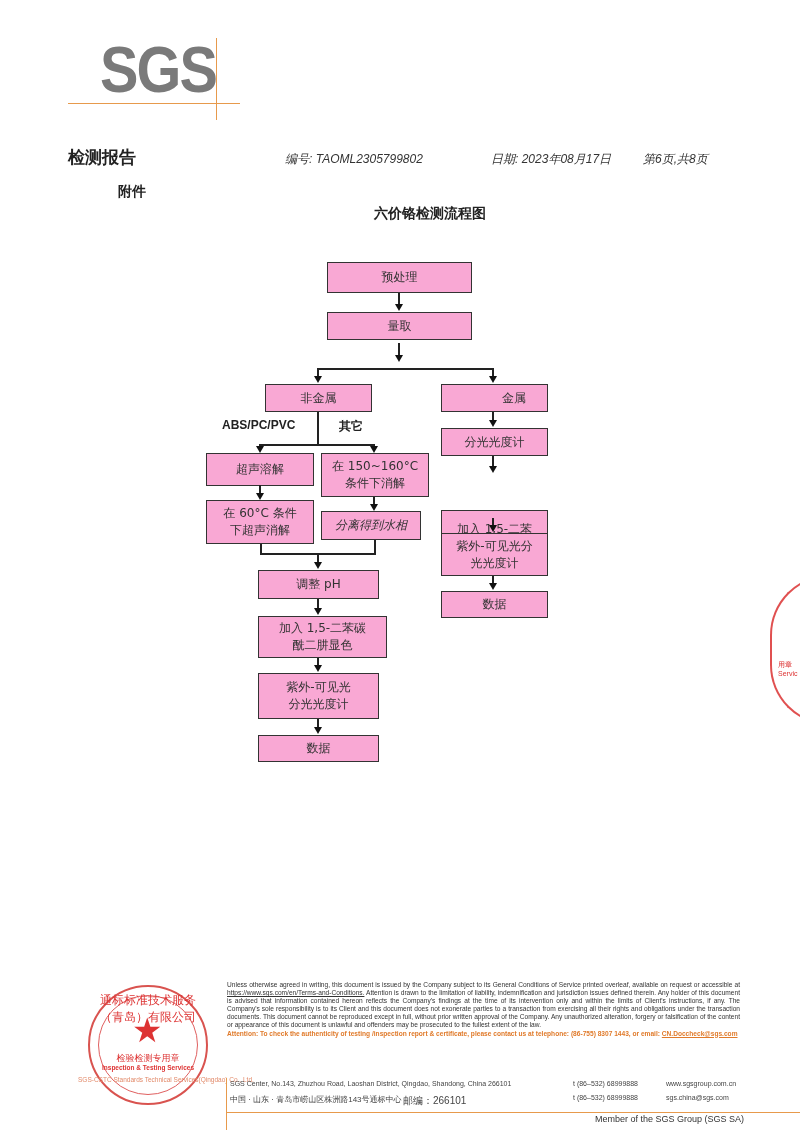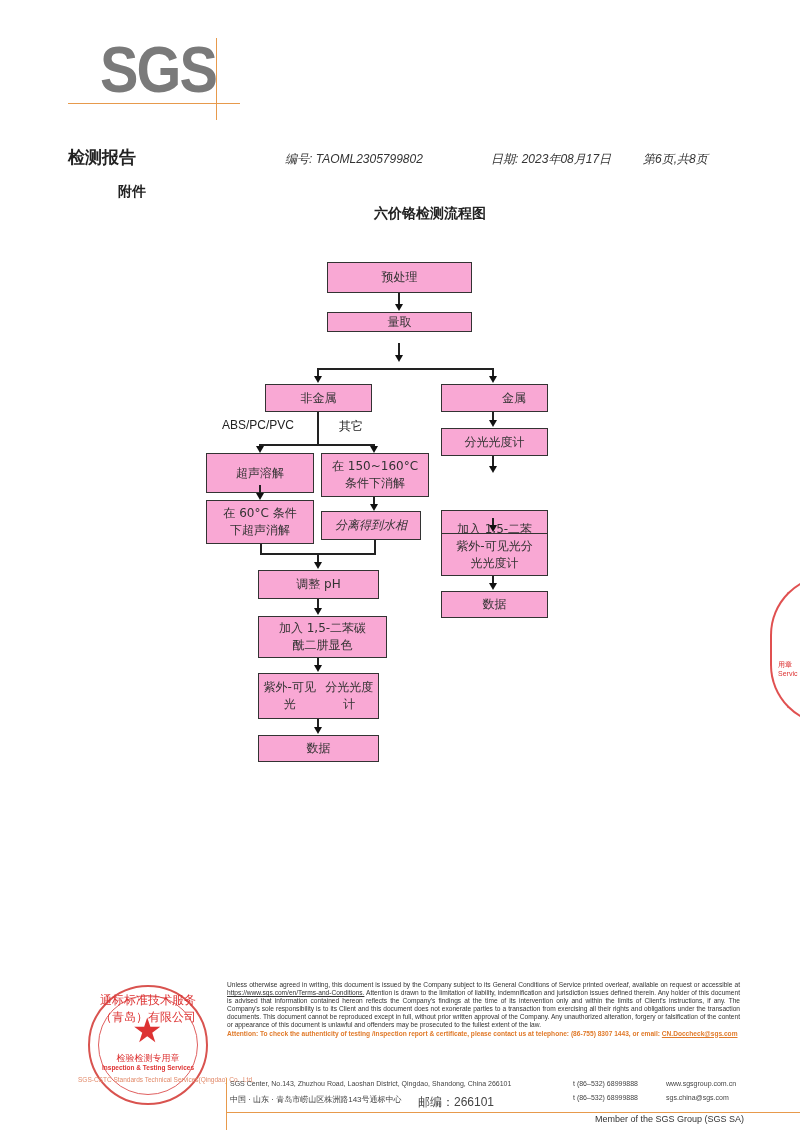--- a/index.html
+++ b/index.html
@@ -8,21 +8,21 @@
   .logo-text { left:100px; top:38px; font-family:"Liberation Sans", sans-serif; font-weight:bold; font-size:64px; letter-spacing:-2px; color:#7a7a7a; line-height:64px; transform:scaleX(0.9); transform-origin:left top; }
   .logo-hline { left:68px; top:103px; width:172px; height:1px; background:#e79a4c; }
   .logo-vline { left:216px; top:38px; width:1px; height:82px; background:#e79a4c; }
   .hdr-title { left:68px; top:146px; font-size:17px; font-weight:bold; color:#222; }
   .hdr-meta { top:151px; font-size:12px; color:#333; font-family:"Liberation Sans", "DejaVu Sans", sans-serif;font-style:italic; }
   .annex { left:118px; top:183px; font-size:14px; font-weight:bold; }
   .chart-title { left:0; width:800px; top:205px; text-align:center; font-size:14px; font-weight:bold; padding-left:60px; box-sizing:border-box; }
   .box { position:absolute; border:1.3px solid #333; background:#f9a8d4; box-sizing:border-box; display:flex; align-items:center; justify-content:center; text-align:center; font-size:12px; line-height:17px; color:#333; }
   .ln { position:absolute; background:#222; }
   .arrow { position:absolute; width:0; height:0; border-left:4px solid transparent; border-right:4px solid transparent; border-top:7px solid #111; }
-  .branch-label { position:absolute; font-size:12px; color:#222; }
+  .branch-label { position:absolute; font-size:12px; color:#222;font-weight:bold; }
   .disclaimer { left:227px; top:981px; width:513px; font-family:"Liberation Sans", sans-serif; font-size:6.6px; line-height:8.1px; color:#333; text-align:justify; }
   .disclaimer a { color:#333; text-decoration:underline; }
   .attention { color:#e07a2a; font-weight:bold; }
   .foot-row { font-family:"Liberation Sans", sans-serif; font-size:7px; color:#444; }
   .foot-line { left:226px; top:1112px; width:574px; height:1px; background:#e79a4c; }
   .foot-vline { left:226px; top:1078px; width:1px; height:52px; background:#e79a4c; }
   .member { right:56px; top:1114px; font-family:"Liberation Sans", sans-serif; font-size:9px; color:#333; }
   .stamp { left:88px; top:985px; width:120px; height:120px; border:2px solid #d9534f; border-radius:50%; box-sizing:border-box; }
   .stamp-inner { position:absolute; left:8px; top:8px; right:8px; bottom:8px; border:1px solid #e06060; border-radius:50%; }
   .stamp-star { left:132px; top:1013px; font-size:34px; color:#d33; line-height:34px; }
@@ -52,21 +52,21 @@
 <div class="abs hdr-meta" style="left:643px;">第6页,共8页</div>
 
 <div class="abs annex">附件</div>
 <div class="abs chart-title">六价铬检测流程图</div>
 
 <div>
 
   <div class="box" style="left:327px;top:262px;width:145px;height:31px;">预处理</div>
   <div class="ln" style="left:398px;top:293px;width:2px;height:12px;"></div>
   <div class="arrow" style="left:395px;top:304px;"></div>
-  <div class="box" style="left:327px;top:312px;width:145px;height:20px;">量取</div>
+  <div class="box" style="left:327px;top:312px;width:145px;height:28px;">量取</div>
   <div class="ln" style="left:398px;top:343px;width:2px;height:13px;"></div>
   <div class="arrow" style="left:395px;top:355px;"></div>
 
   <div class="ln" style="left:317px;top:368px;width:177px;height:1.5px;"></div>
   <div class="ln" style="left:317px;top:368px;width:2px;height:9px;"></div>
   <div class="arrow" style="left:314px;top:376px;"></div>
   <div class="ln" style="left:492px;top:368px;width:2px;height:9px;"></div>
   <div class="arrow" style="left:489px;top:376px;"></div>
 
   <div class="box" style="left:265px;top:384px;width:107px;height:28px;">非金属</div>
@@ -74,21 +74,21 @@
 
   <div class="ln" style="left:317px;top:412px;width:1.5px;height:33px;"></div>
   <div class="branch-label" style="left:222px;top:418px;font-family:'Liberation Sans',sans-serif;">ABS/PC/PVC</div>
   <div class="branch-label" style="left:339px;top:418px;">其它</div>
   <div class="ln" style="left:259px;top:444px;width:116px;height:1.5px;"></div>
   <div class="ln" style="left:259px;top:444px;width:2px;height:3px;"></div>
   <div class="arrow" style="left:256px;top:446px;"></div>
   <div class="ln" style="left:373px;top:444px;width:2px;height:3px;"></div>
   <div class="arrow" style="left:370px;top:446px;"></div>
 
-  <div class="box" style="left:206px;top:453px;width:108px;height:40px;">超声溶解</div>
+  <div class="box" style="left:206px;top:453px;width:108px;height:33px;">超声溶解</div>
   <div class="box" style="left:321px;top:453px;width:108px;height:44px;flex-direction:column;">
     <span>在 150~160°C</span>
     <span>条件下消解</span>
   </div>
   <div class="ln" style="left:259px;top:485px;width:2px;height:8px;"></div>
   <div class="arrow" style="left:256px;top:493px;"></div>
   <div class="ln" style="left:373px;top:497px;width:2px;height:7px;"></div>
   <div class="arrow" style="left:370px;top:504px;"></div>
 
   <div class="box" style="left:206px;top:500px;width:108px;height:44px;flex-direction:column;">
@@ -105,21 +105,21 @@
 
   <div class="box" style="left:258px;top:570px;width:121px;height:29px;">调整 pH</div>
   <div class="ln" style="left:317px;top:599px;width:2px;height:10px;"></div>
   <div class="arrow" style="left:314px;top:608px;"></div>
   <div class="box" style="left:258px;top:616px;width:129px;height:42px;flex-direction:column;">
     <span>加入 1,5-二苯碳</span>
     <span>酰二肼显色</span>
   </div>
   <div class="ln" style="left:317px;top:658px;width:2px;height:8px;"></div>
   <div class="arrow" style="left:314px;top:665px;"></div>
-  <div class="box" style="left:258px;top:673px;width:121px;height:46px;">
+  <div class="box" style="left:258px;top:673px;width:121px;height:46px;flex-direction:column;">
     <span>紫外-可见光</span>
     <span>分光光度计</span>
   </div>
   <div class="ln" style="left:317px;top:719px;width:2px;height:9px;"></div>
   <div class="arrow" style="left:314px;top:727px;"></div>
   <div class="box" style="left:258px;top:735px;width:121px;height:27px;">数据</div>
 
   <div class="ln" style="left:492px;top:412px;width:2px;height:9px;"></div>
   <div class="arrow" style="left:489px;top:420px;"></div>
   <div class="box" style="left:441px;top:428px;width:107px;height:28px;">分光光度计</div>
@@ -156,19 +156,19 @@
 <div class="abs stamp-co">SGS-CSTC Standards Technical Services(Qingdao) Co., Ltd.</div>
 
 <div class="abs disclaimer">
   <span>Unless otherwise agreed in writing, this document is issued by the Company subject to its General Conditions of Service printed overleaf, available on request or accessible at </span><a>https://www.sgs.com/en/Terms-and-Conditions.</a><span> Attention is drawn to the limitation of liability, indemnification and jurisdiction issues defined therein. Any holder of this document is advised that information contained hereon reflects the Company's findings at the time of its intervention only and within the limits of Client's instructions, if any. The Company's sole responsibility is to its Client and this document does not exonerate parties to a transaction from exercising all their rights and obligations under the transaction documents. This document cannot be reproduced except in full, without prior written approval of the Company. Any unauthorized alteration, forgery or falsification of the content or appearance of this document is unlawful and offenders may be prosecuted to the fullest extent of the law.</span><br>
   <span class="attention"><span>Attention: To check the authenticity of testing /inspection report &amp; certificate, please contact us at telephone: (86-755) 8307 1443, or email: </span><u>CN.Doccheck@sgs.com</u></span>
 </div>
 
 <div class="abs foot-vline"></div>
 <div class="abs foot-row" style="left:230px;top:1080px;">SGS Center, No.143, Zhuzhou Road, Laoshan District, Qingdao, Shandong, China  266101</div>
 <div class="abs foot-row" style="left:230px;top:1094px;font-size:8px;">中国 · 山东 · 青岛市崂山区株洲路143号通标中心</div>
-<div class="abs foot-row" style="left:403px;top:1094px;font-size:12px;margin-left:15px;">邮编：266101</div>
+<div class="abs foot-row" style="left:403px;top:1094px;font-size:10px;">邮编：266101</div>
 <div class="abs foot-row" style="left:573px;top:1080px;">t (86–532) 68999888</div>
 <div class="abs foot-row" style="left:573px;top:1094px;">t (86–532) 68999888</div>
 <div class="abs foot-row" style="left:666px;top:1080px;">www.sgsgroup.com.cn</div>
 <div class="abs foot-row" style="left:666px;top:1094px;">sgs.china@sgs.com</div>
 <div class="abs foot-line"></div>
 <div class="abs member">Member of the SGS Group (SGS SA)</div>
 
 </body></html>

